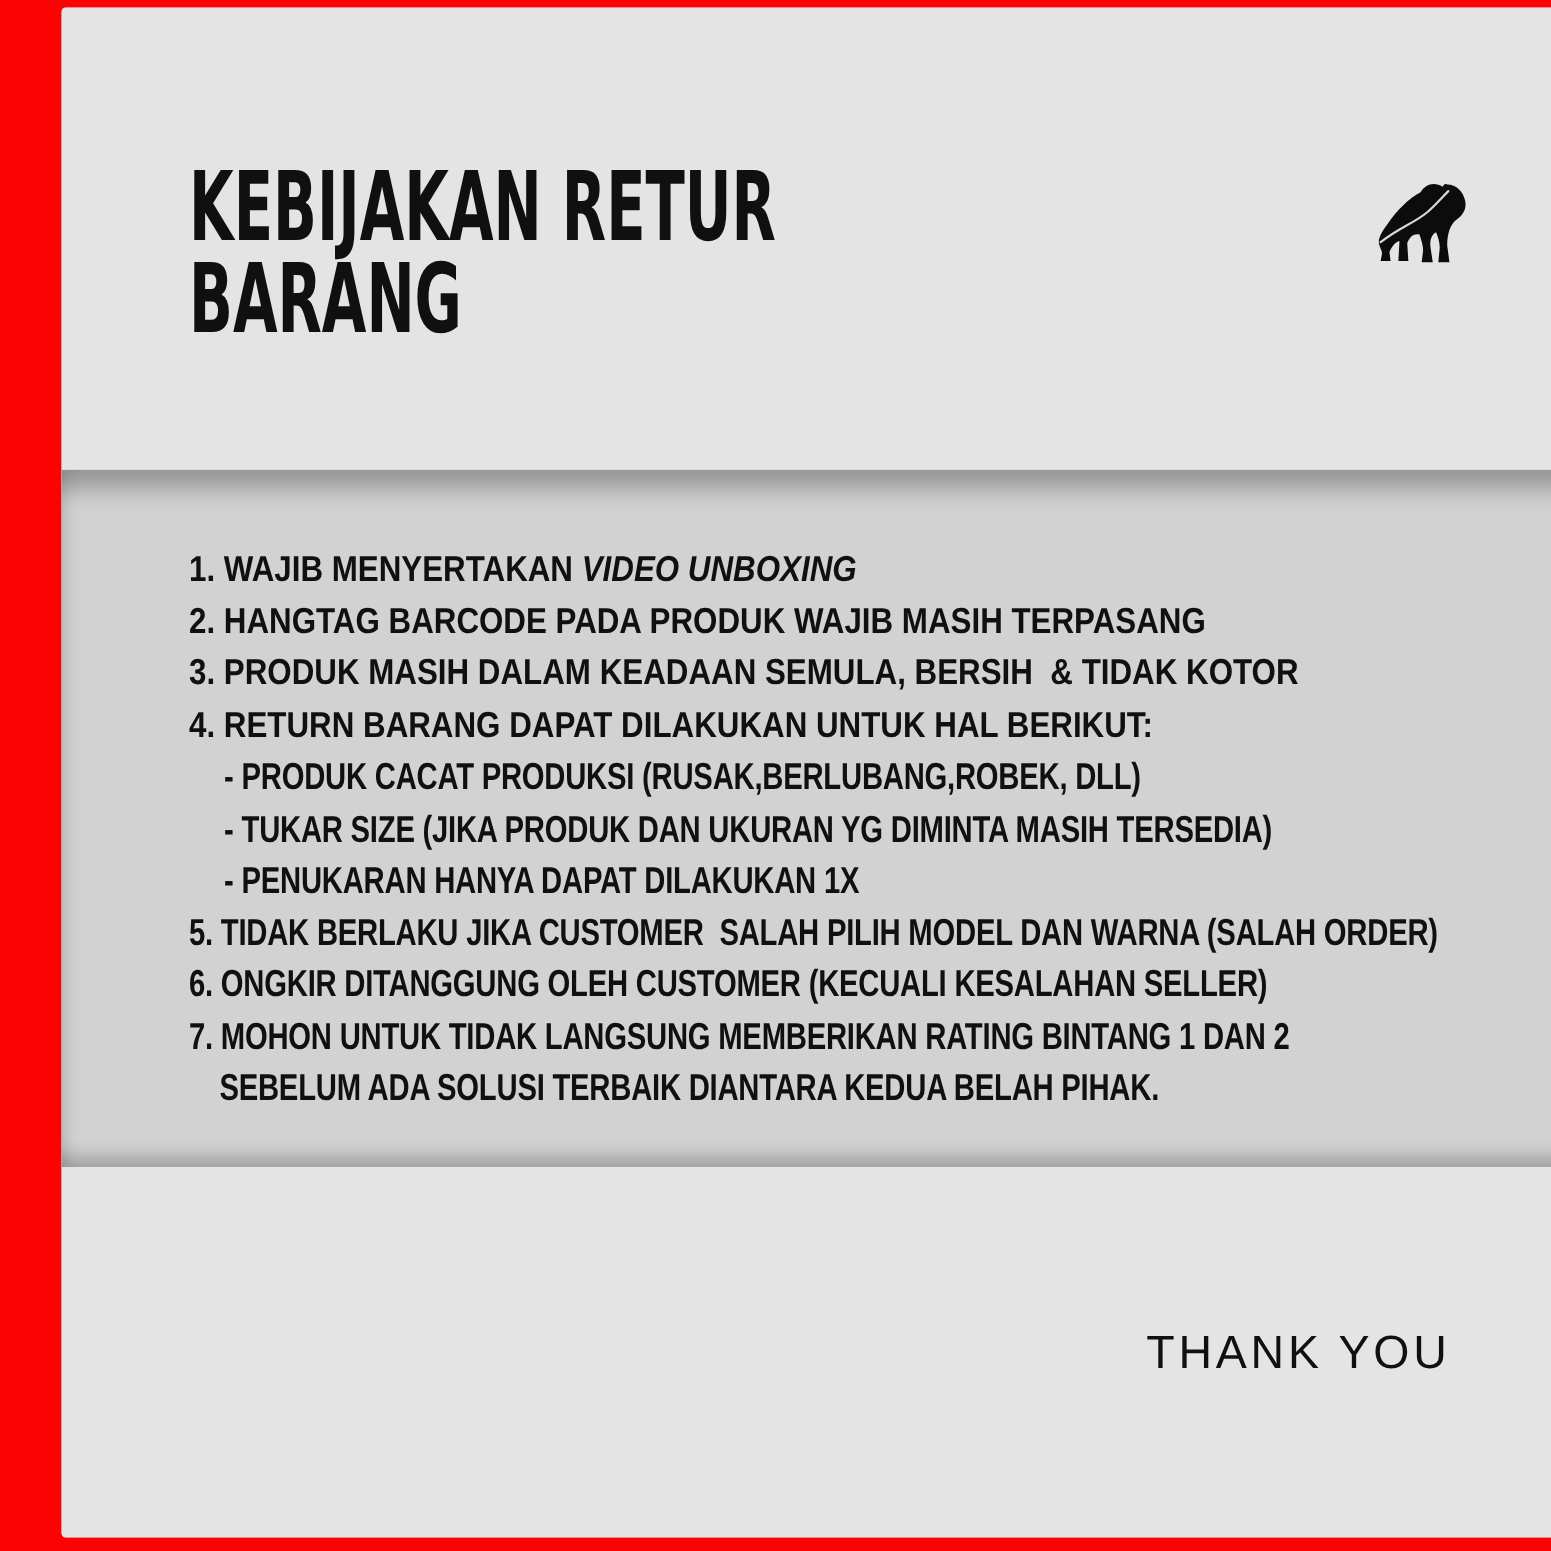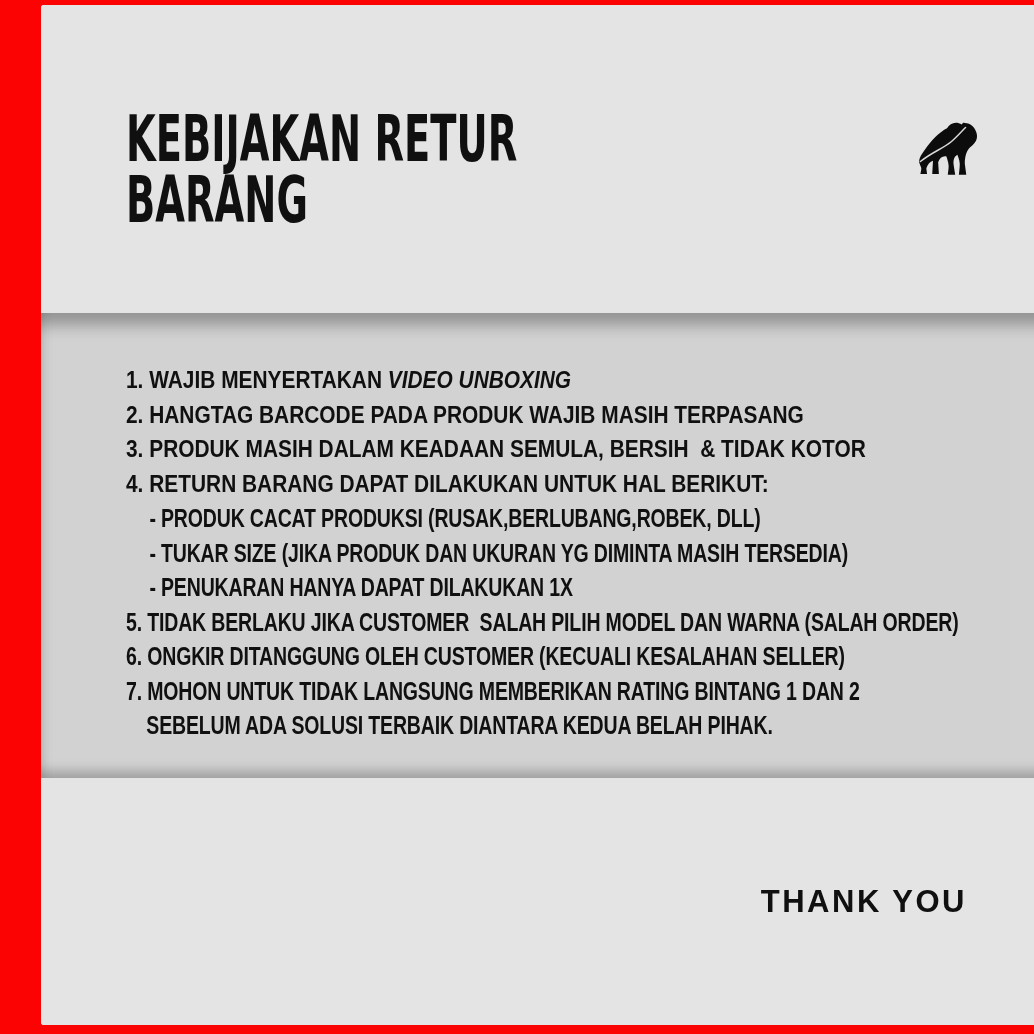--- a/index.html
+++ b/index.html
@@ -73,21 +73,21 @@
     letter-spacing:-0.2px;
     transform:scaleX(0.78);
   }
   .policy-line.sub{padding-left:30px;}
   .policy-line.cont{padding-left:26px;}
   .italic{font-style:italic;}
 
   .thank-you{
     position:absolute;right:93px;top:106px;
     font-size:31px;
-    font-weight:bold;
+    font-weight:normal;
     letter-spacing:2.5px;
     white-space:pre;
   }
 </style>
 </head>
 <body>
 
 <div class="poster-frame">
   <div class="poster-canvas">
 

